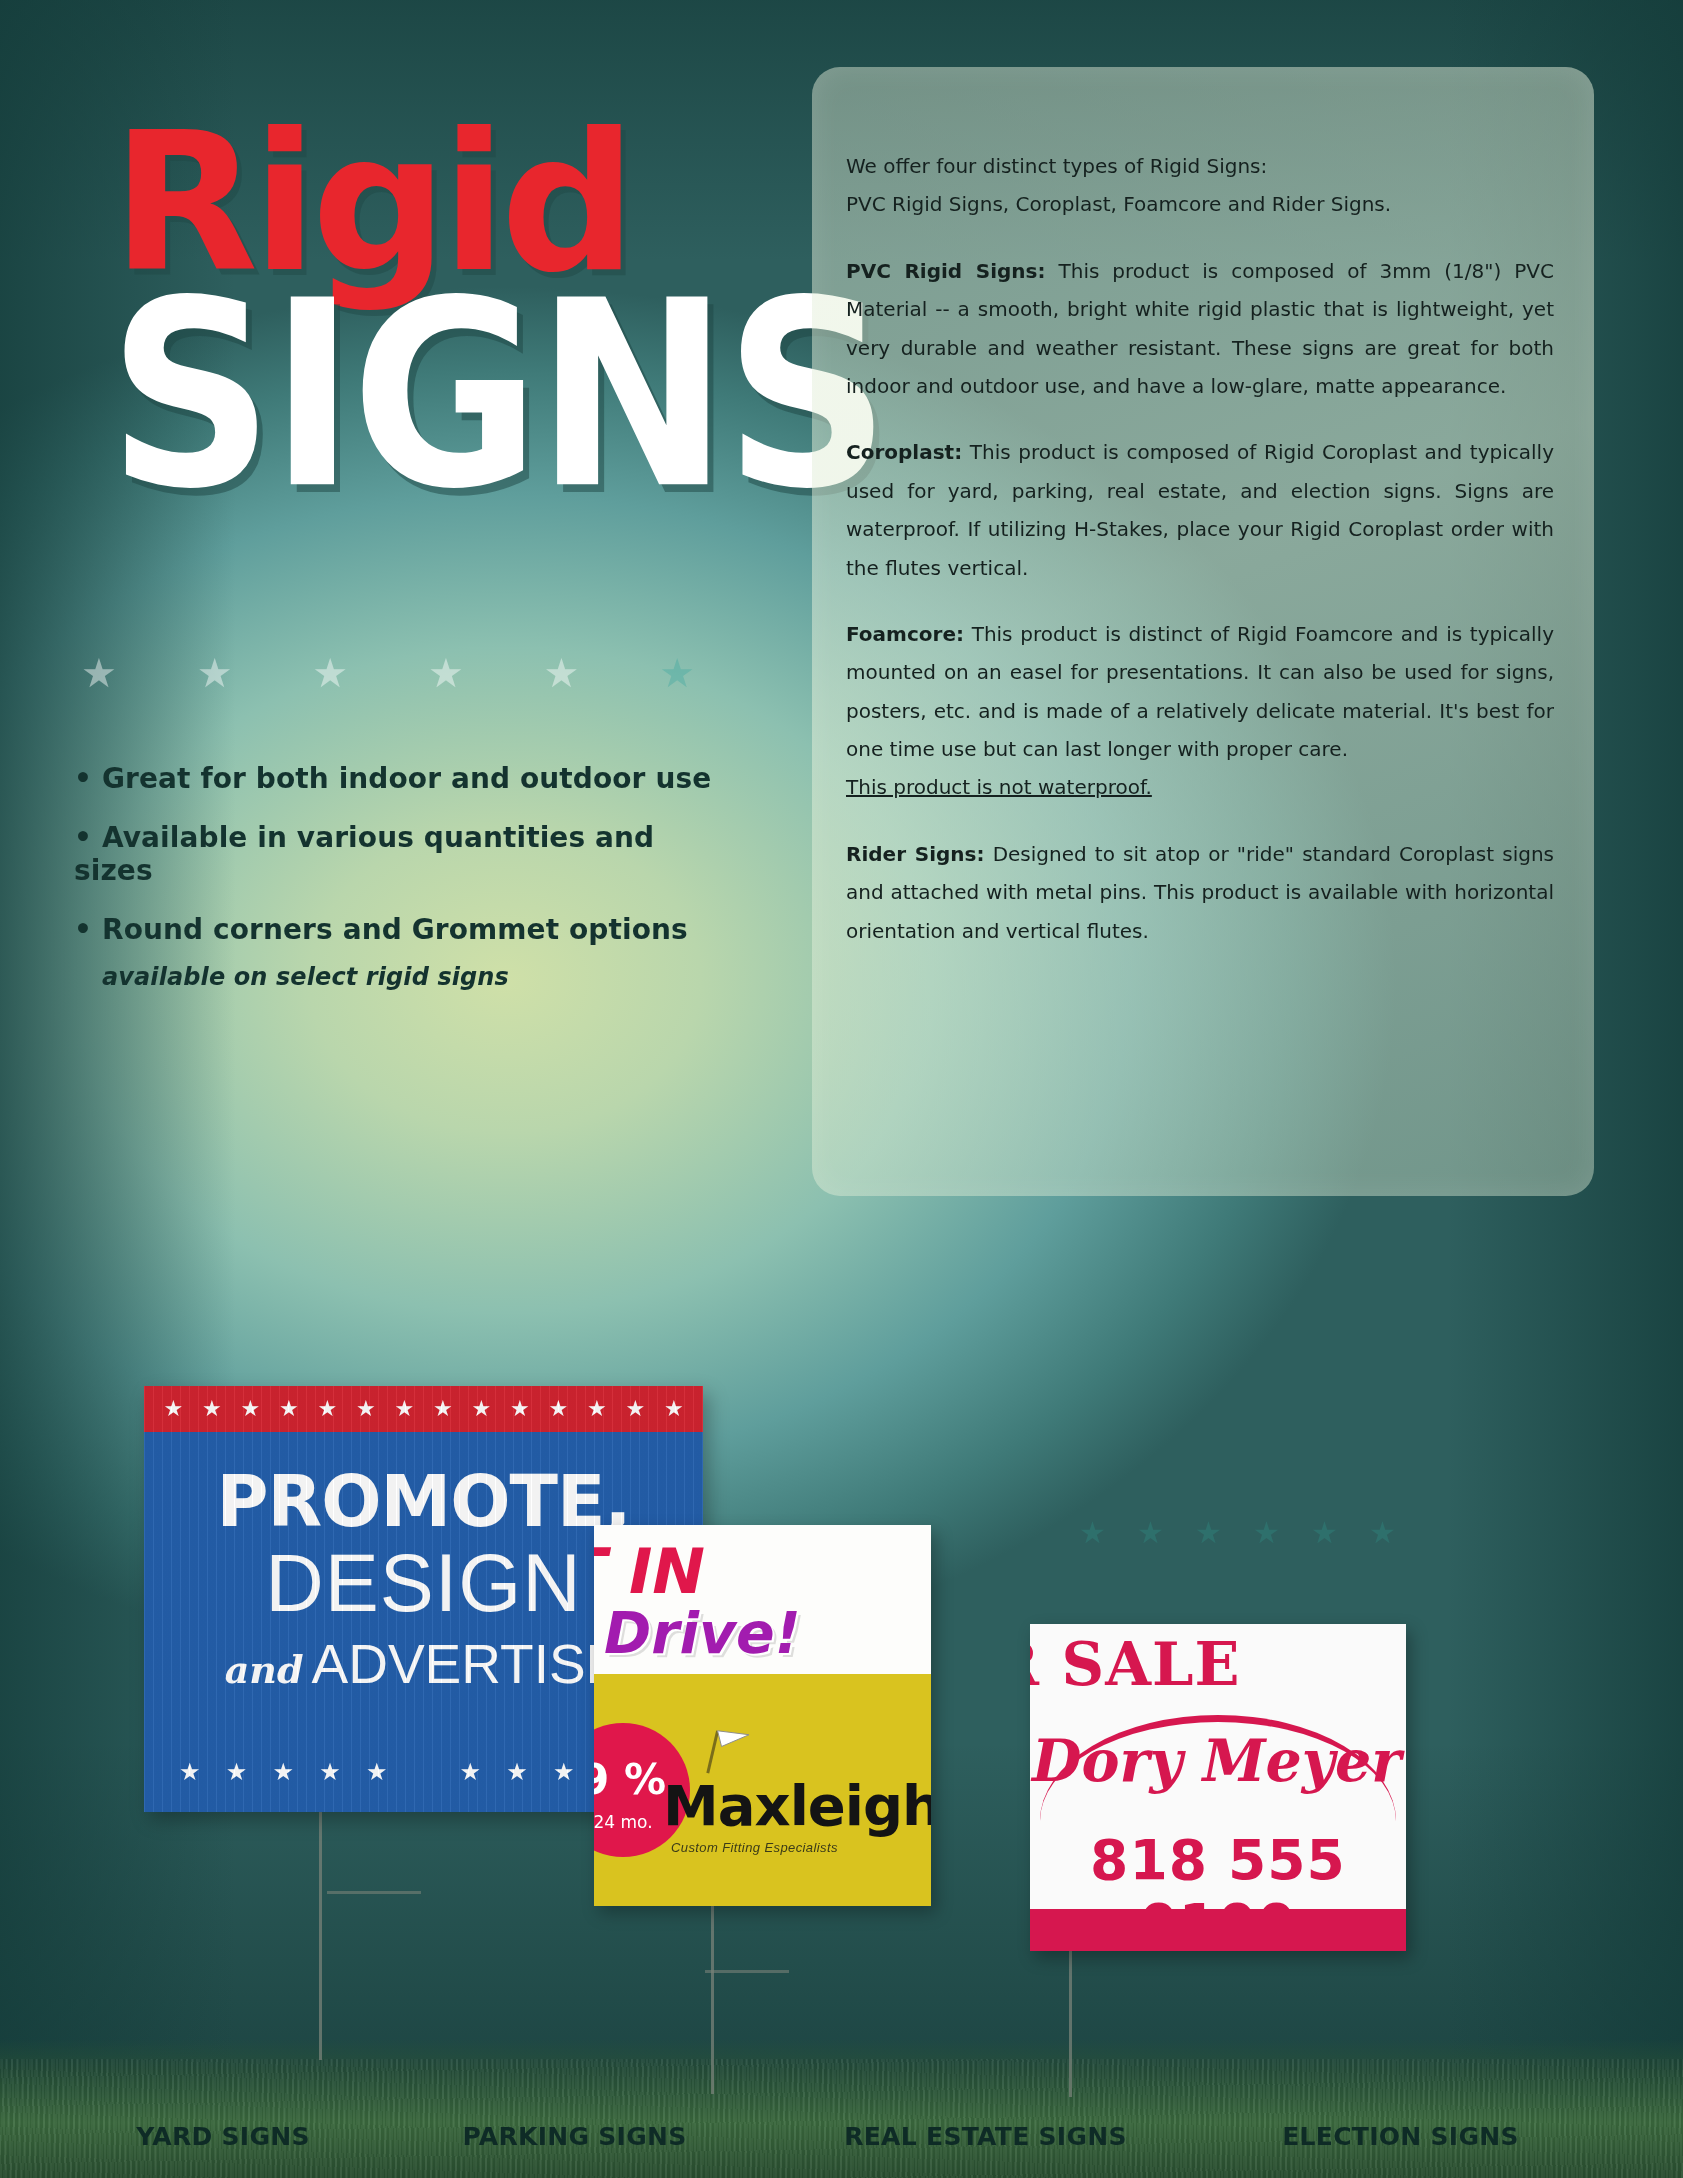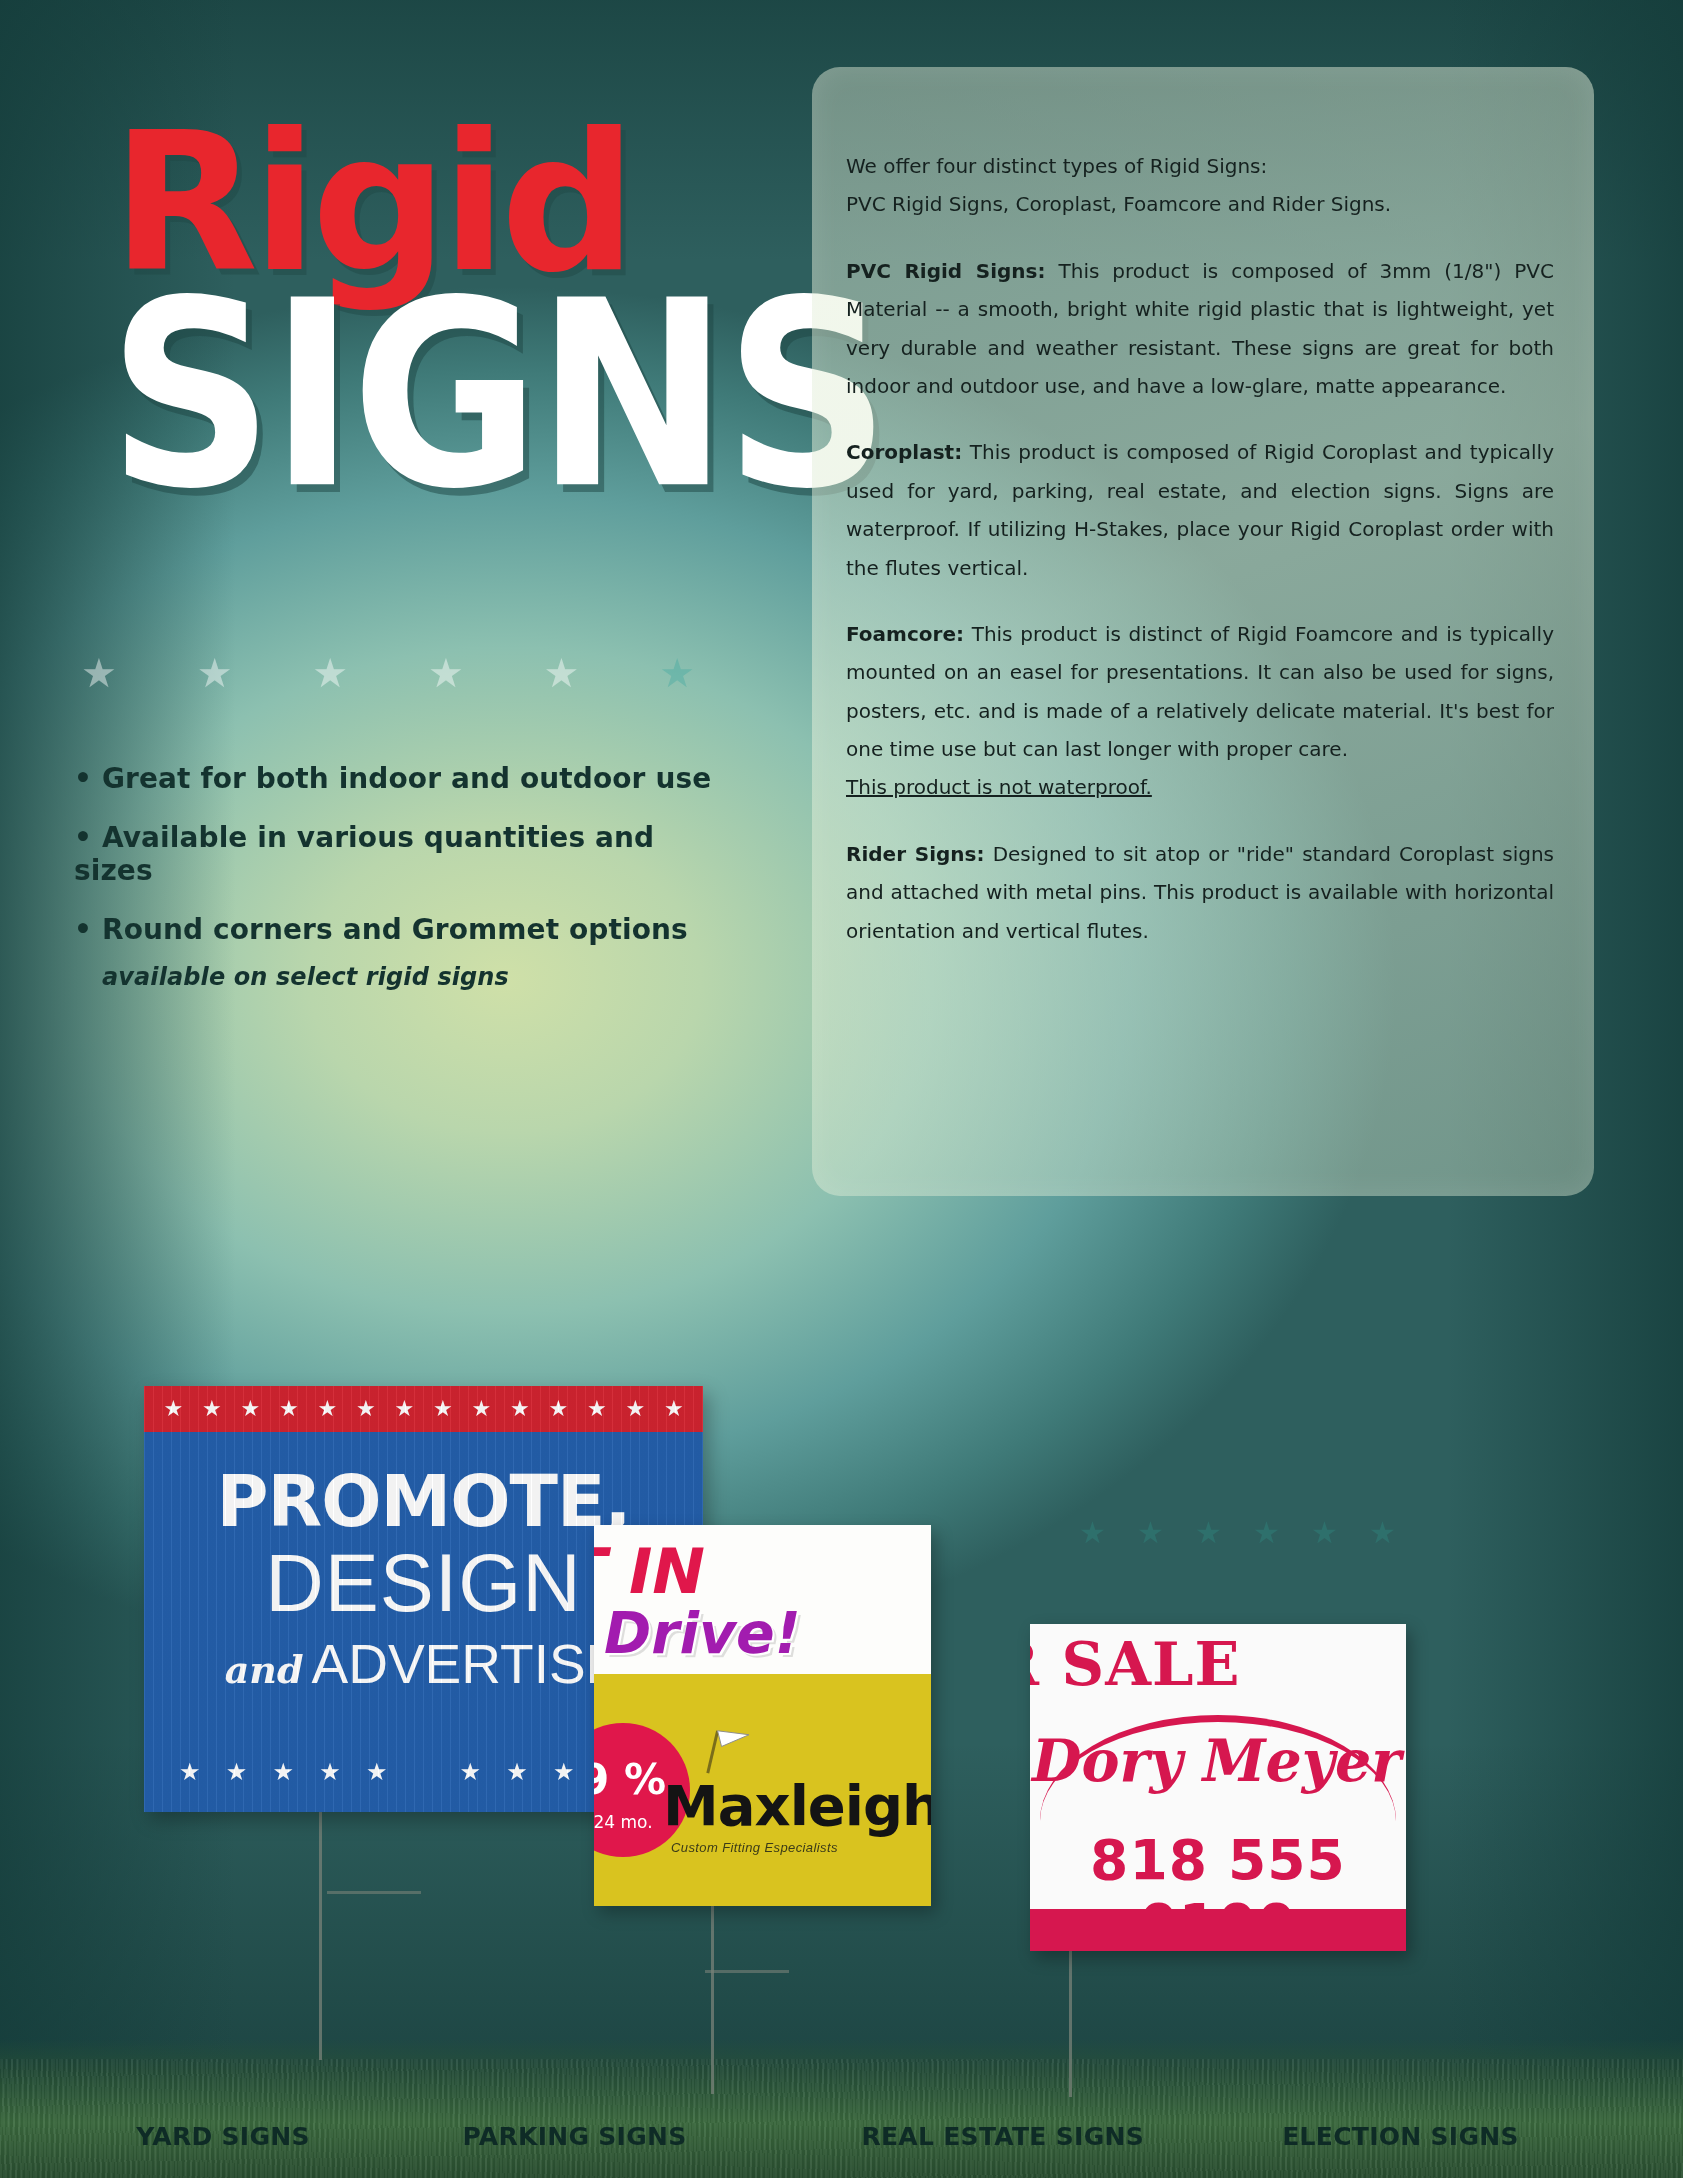--- a/index.html
+++ b/index.html
@@ -407,21 +407,21 @@
   .footer-item {
     font-family: "DejaVu Sans", sans-serif;
     font-weight: bold;
     font-size: 25px;
     color: #0e2b26;
     text-align: center;
     letter-spacing: 0.3px;
   }
   .fi1 { position: absolute; left: 119px; width: 208px; }
   .fi2 { position: absolute; left: 446px; width: 257px; }
-  .fi3 { position: absolute; left: 827px; width: 317px; text-align: right; }
+  .fi3 { position: absolute; left: 827px; width: 317px; }
   .fi4 { position: absolute; left: 1267px; width: 267px; }
 </style>
 </head>
 <body>
 
 <div class="page">
 
   <div class="left-col">
     <div class="title-block">
       <div class="title-rigid">Rigid</div>

